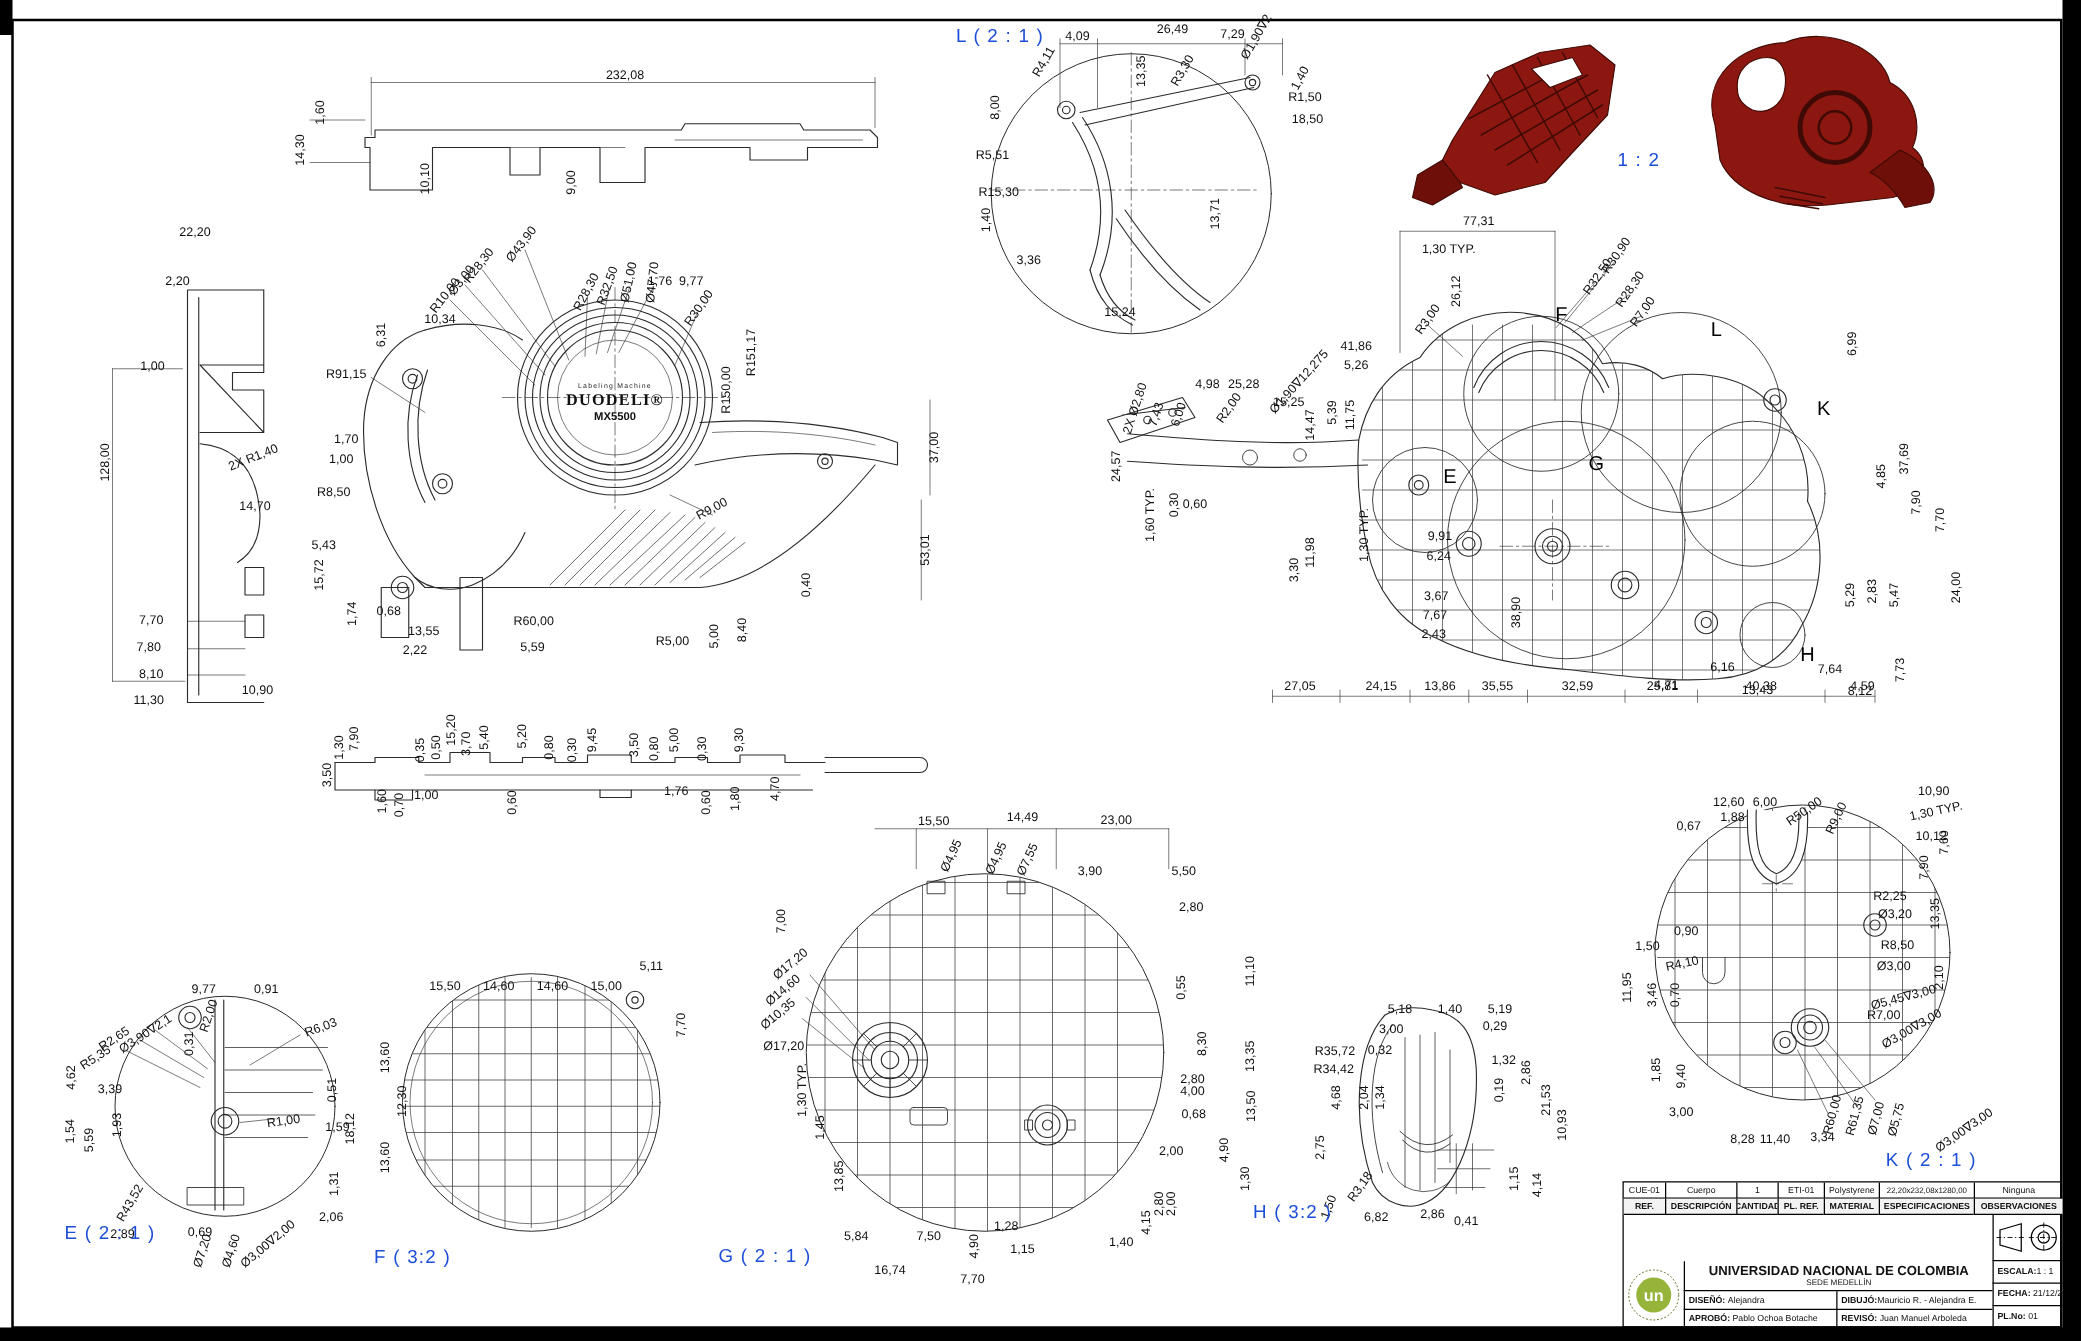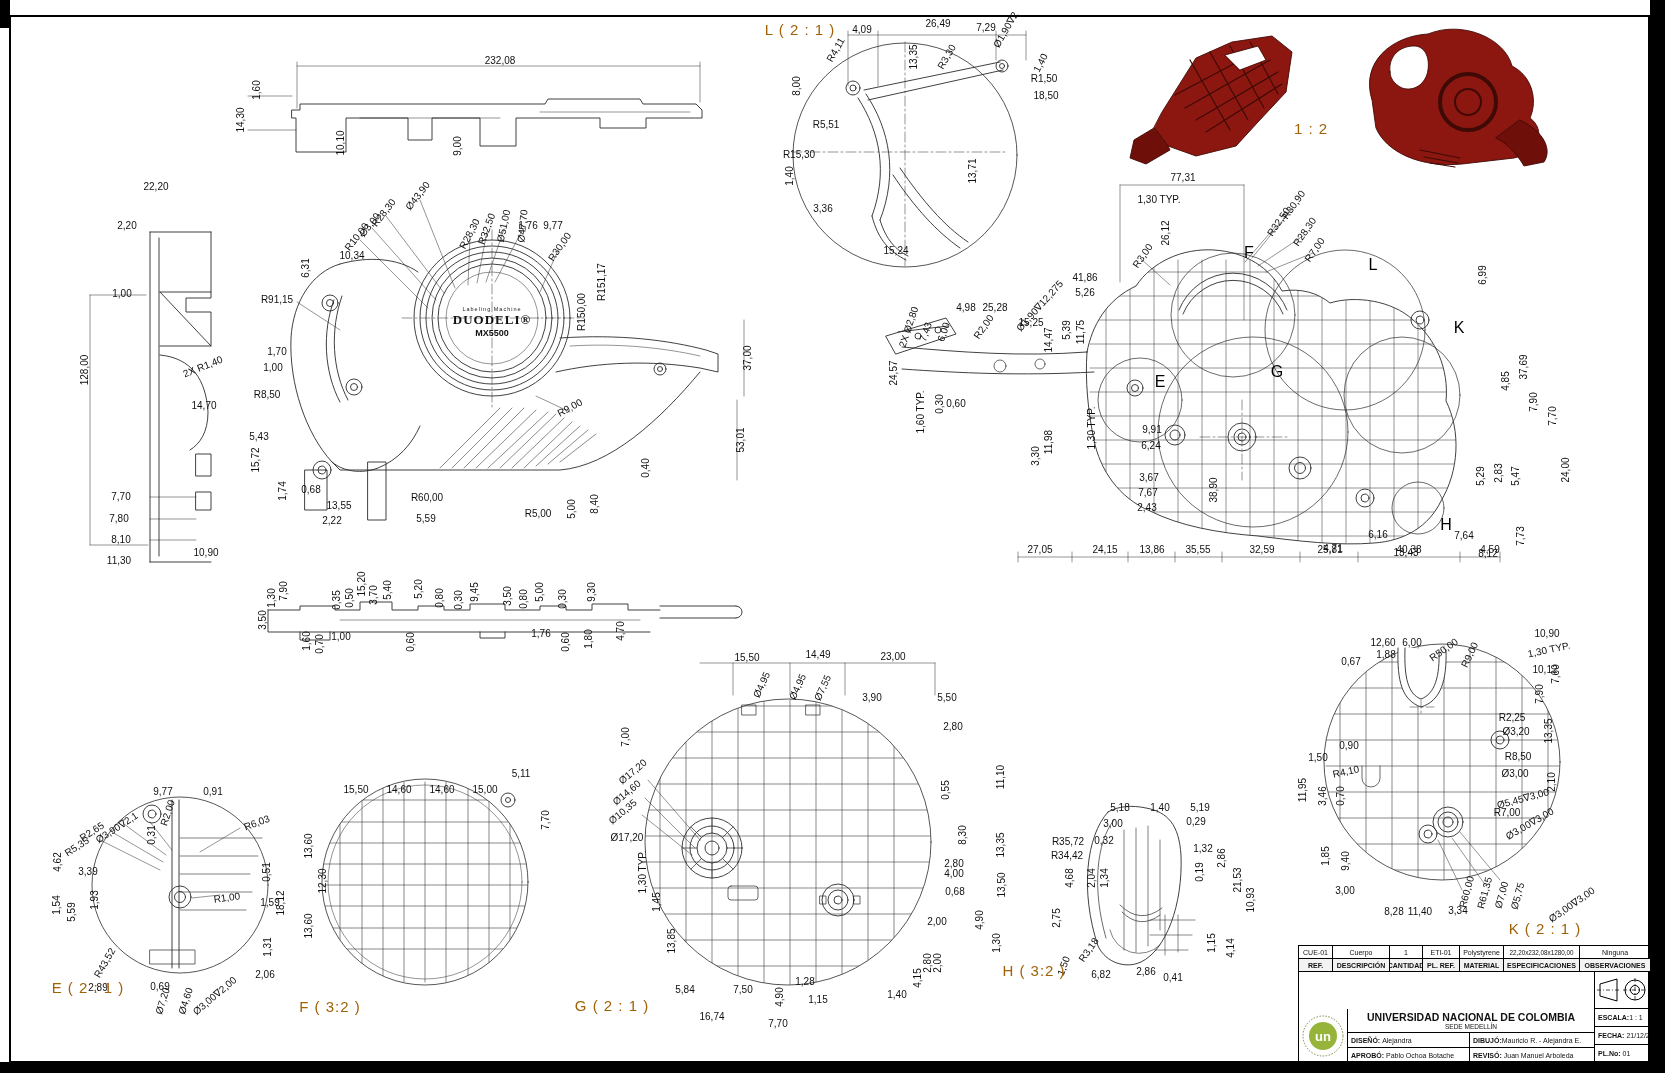--- a/index.html
+++ b/index.html
@@ -1,21 +1,21 @@
 <!DOCTYPE html>
 <html><head>
 <meta charset="utf-8">
 <style>
   html,body{margin:0;padding:0;background:#fff;}
   #page{position:relative;width:1665px;height:1073px;background:#fff;overflow:hidden;
         font-family:"Liberation Sans",sans-serif;color:#111;}
   #art{position:absolute;left:0;top:0;}
   #annotations{position:absolute;left:0;top:0;width:1665px;height:1073px;pointer-events:none;}
   .dim{position:absolute;font:10px/1 "Liberation Sans",sans-serif;color:#101010;white-space:nowrap;}
-  .vlabel{position:absolute;font:15px/1 "Liberation Sans",sans-serif;color:#a16207;white-space:nowrap;letter-spacing:1px;}
+  .vlabel{position:absolute;font:15px/1 "Liberation Sans",sans-serif;color:#1d4ed8;white-space:nowrap;letter-spacing:1px;}
   .dletter{position:absolute;font:16px/1 "Liberation Sans",sans-serif;color:#000;}
   
   #note{position:absolute;left:1020px;top:652px;width:170px;text-align:center;
         font:10.5px/1.35 "Liberation Sans",sans-serif;}
   
   #brandlogo{position:absolute;left:492px;top:322px;transform:translate(-50%,-50%);
              text-align:center;width:90px;}
   #brandlogo .arc{font:5.5px "Liberation Sans",sans-serif;color:#222;letter-spacing:1px;}
   #brandlogo .brand{font:13px "Liberation Serif",serif;font-weight:bold;letter-spacing:1px;}
   #brandlogo .model{font:9px "Liberation Sans",sans-serif;font-weight:bold;}
@@ -332,21 +332,21 @@
   </div>
 </div>
 
 <div id="annotations">
       <div class="dim" style="left: 500px; top: 61px; transform: translate(-50%, -50%) rotate(0deg);">232,08</div>
       <div class="dim" style="left: 257px; top: 90px; transform: translate(-50%, -50%) rotate(-90deg);">1,60</div>
       <div class="dim" style="left: 241px; top: 120px; transform: translate(-50%, -50%) rotate(-90deg);">14,30</div>
       <div class="dim" style="left: 341px; top: 143px; transform: translate(-50%, -50%) rotate(-90deg);">10,10</div>
       <div class="dim" style="left: 458px; top: 146px; transform: translate(-50%, -50%) rotate(-90deg);">9,00</div>
       <div class="dim" style="left: 156px; top: 187px; transform: translate(-50%, -50%) rotate(0deg);">22,20</div>
-      <div class="dim" style="left: 127px; top: 226px; transform: translate(-50%, -50%) rotate(0deg);">2,20</div>
+      <div class="dim" style="left: 142px; top: 226px; transform: translate(-50%, -50%) rotate(0deg);">2,20</div>
       <div class="dim" style="left: 122px; top: 294px; transform: translate(-50%, -50%) rotate(0deg);">1,00</div>
       <div class="dim" style="left: 85px; top: 370px; transform: translate(-50%, -50%) rotate(-90deg);">128,00</div>
       <div class="dim" style="left: 203px; top: 367px; transform: translate(-50%, -50%) rotate(-22deg);">2X R1,40</div>
       <div class="dim" style="left: 204px; top: 406px; transform: translate(-50%, -50%) rotate(0deg);">14,70</div>
       <div class="dim" style="left: 121px; top: 497px; transform: translate(-50%, -50%) rotate(0deg);">7,70</div>
       <div class="dim" style="left: 119px; top: 519px; transform: translate(-50%, -50%) rotate(0deg);">7,80</div>
       <div class="dim" style="left: 121px; top: 540px; transform: translate(-50%, -50%) rotate(0deg);">8,10</div>
       <div class="dim" style="left: 119px; top: 561px; transform: translate(-50%, -50%) rotate(0deg);">11,30</div>
       <div class="dim" style="left: 206px; top: 553px; transform: translate(-50%, -50%) rotate(0deg);">10,90</div>
       <div class="dim" style="left: 277px; top: 300px; transform: translate(-50%, -50%) rotate(0deg);">R91,15</div>
@@ -412,21 +412,21 @@
       <div class="dim" style="left: 938px; top: 24px; transform: translate(-50%, -50%) rotate(0deg); text-align: center;">26,49</div>
       <div class="dim" style="left: 986px; top: 28px; transform: translate(-50%, -50%) rotate(0deg);">7,29</div>
       <div class="dim" style="left: 836px; top: 50px; transform: translate(-50%, -50%) rotate(-60deg);">R4,11</div>
       <div class="dim" style="left: 914px; top: 57px; transform: translate(-50%, -50%) rotate(-90deg);">13,35</div>
       <div class="dim" style="left: 947px; top: 57px; transform: translate(-50%, -50%) rotate(-60deg);">R3,30</div>
       <div class="dim" style="left: 1006px; top: 30px; transform: translate(-50%, -50%) rotate(-60deg);">Ø1,90∇2</div>
       <div class="dim" style="left: 1041px; top: 63px; transform: translate(-50%, -50%) rotate(-62deg);">1,40</div>
       <div class="dim" style="left: 1044px; top: 79px; transform: translate(-50%, -50%) rotate(0deg);">R1,50</div>
       <div class="dim" style="left: 1046px; top: 96px; transform: translate(-50%, -50%) rotate(0deg);">18,50</div>
       <div class="dim" style="left: 797px; top: 86px; transform: translate(-50%, -50%) rotate(-90deg);">8,00</div>
-      <div class="dim" style="left: 794px; top: 125px; transform: translate(-50%, -50%) rotate(0deg); margin-left: 32px;">R5,51</div>
+      <div class="dim" style="left: 794px; top: 125px; transform: translate(-50%, -50%) rotate(0deg);">R5,51</div>
       <div class="dim" style="left: 799px; top: 155px; transform: translate(-50%, -50%) rotate(0deg);">R15,30</div>
       <div class="dim" style="left: 790px; top: 176px; transform: translate(-50%, -50%) rotate(-90deg);">1,40</div>
       <div class="dim" style="left: 973px; top: 171px; transform: translate(-50%, -50%) rotate(-90deg);">13,71</div>
       <div class="dim" style="left: 823px; top: 209px; transform: translate(-50%, -50%) rotate(0deg);">3,36</div>
       <div class="dim" style="left: 896px; top: 251px; transform: translate(-50%, -50%) rotate(0deg);">15,24</div>
       <div class="dim" style="left: 1183px; top: 178px; transform: translate(-50%, -50%) rotate(0deg);">77,31</div>
       <div class="dim" style="left: 1159px; top: 200px; transform: translate(-50%, -50%) rotate(0deg);">1,30 TYP.</div>
       <div class="dim" style="left: 1166px; top: 233px; transform: translate(-50%, -50%) rotate(-90deg);">26,12</div>
       <div class="dim" style="left: 1143px; top: 256px; transform: translate(-50%, -50%) rotate(-55deg);">R3,00</div>
       <div class="dim" style="left: 1279px; top: 222px; transform: translate(-50%, -50%) rotate(-55deg);">R32,50</div>

